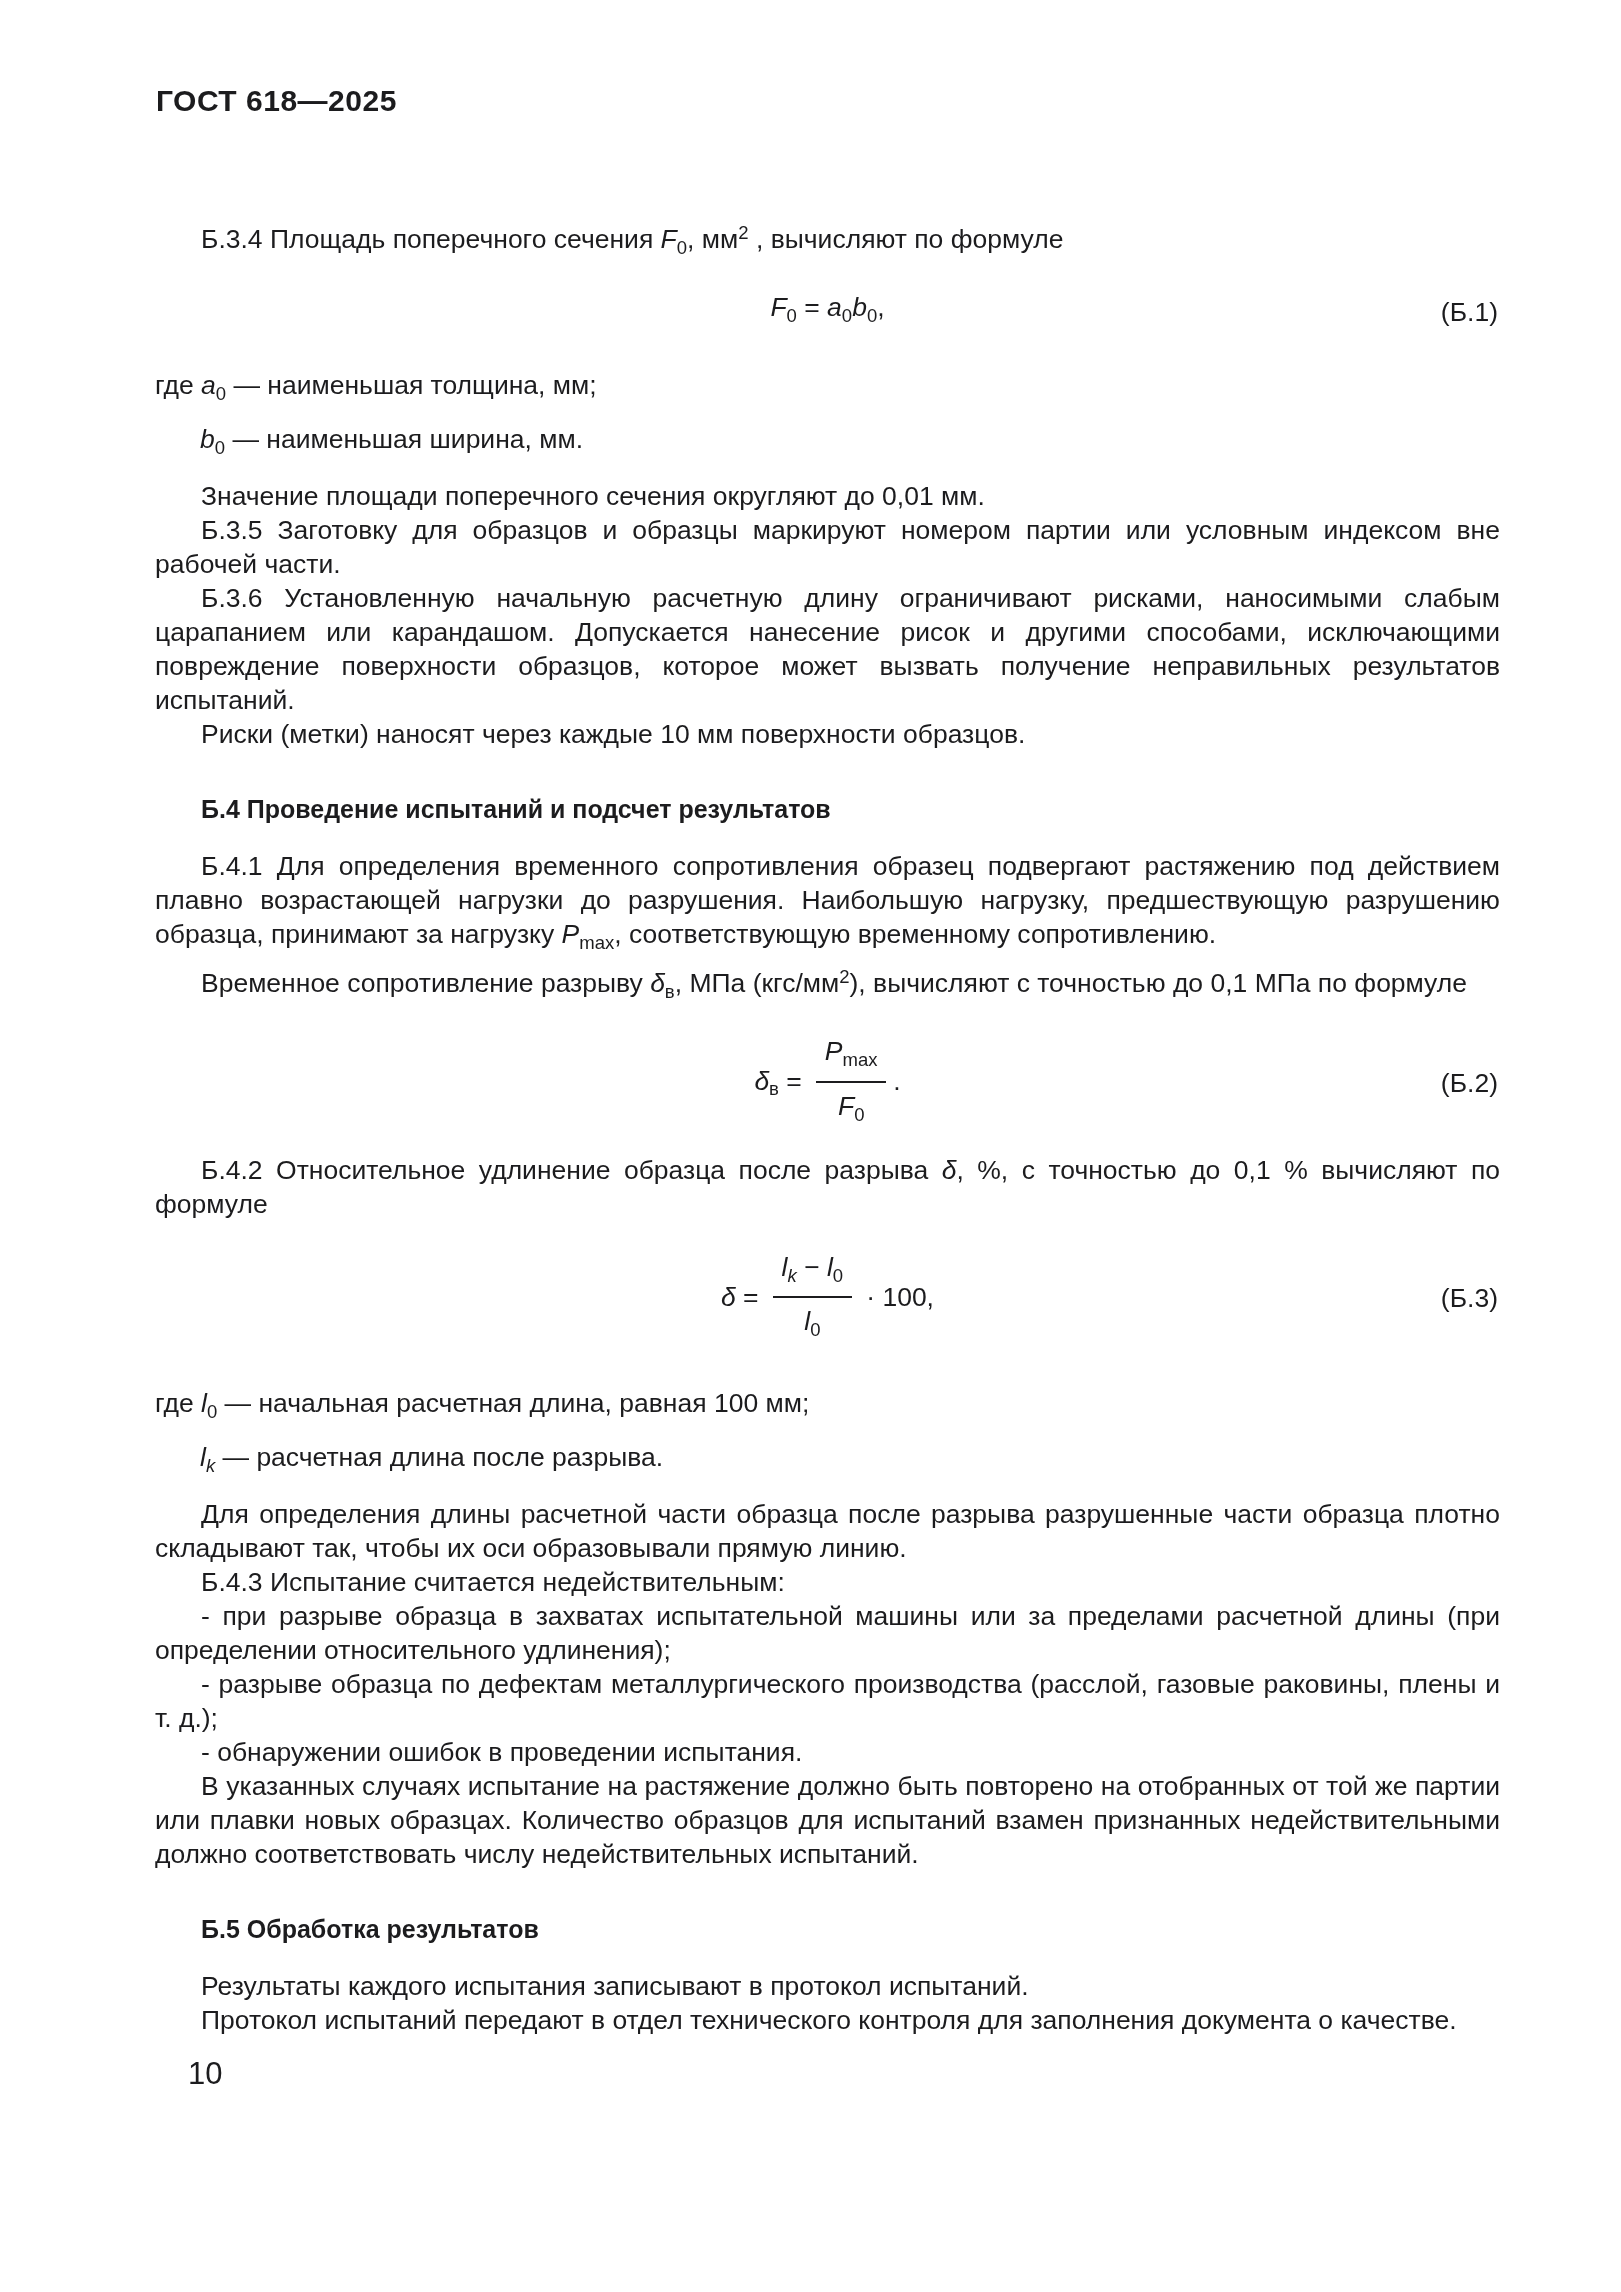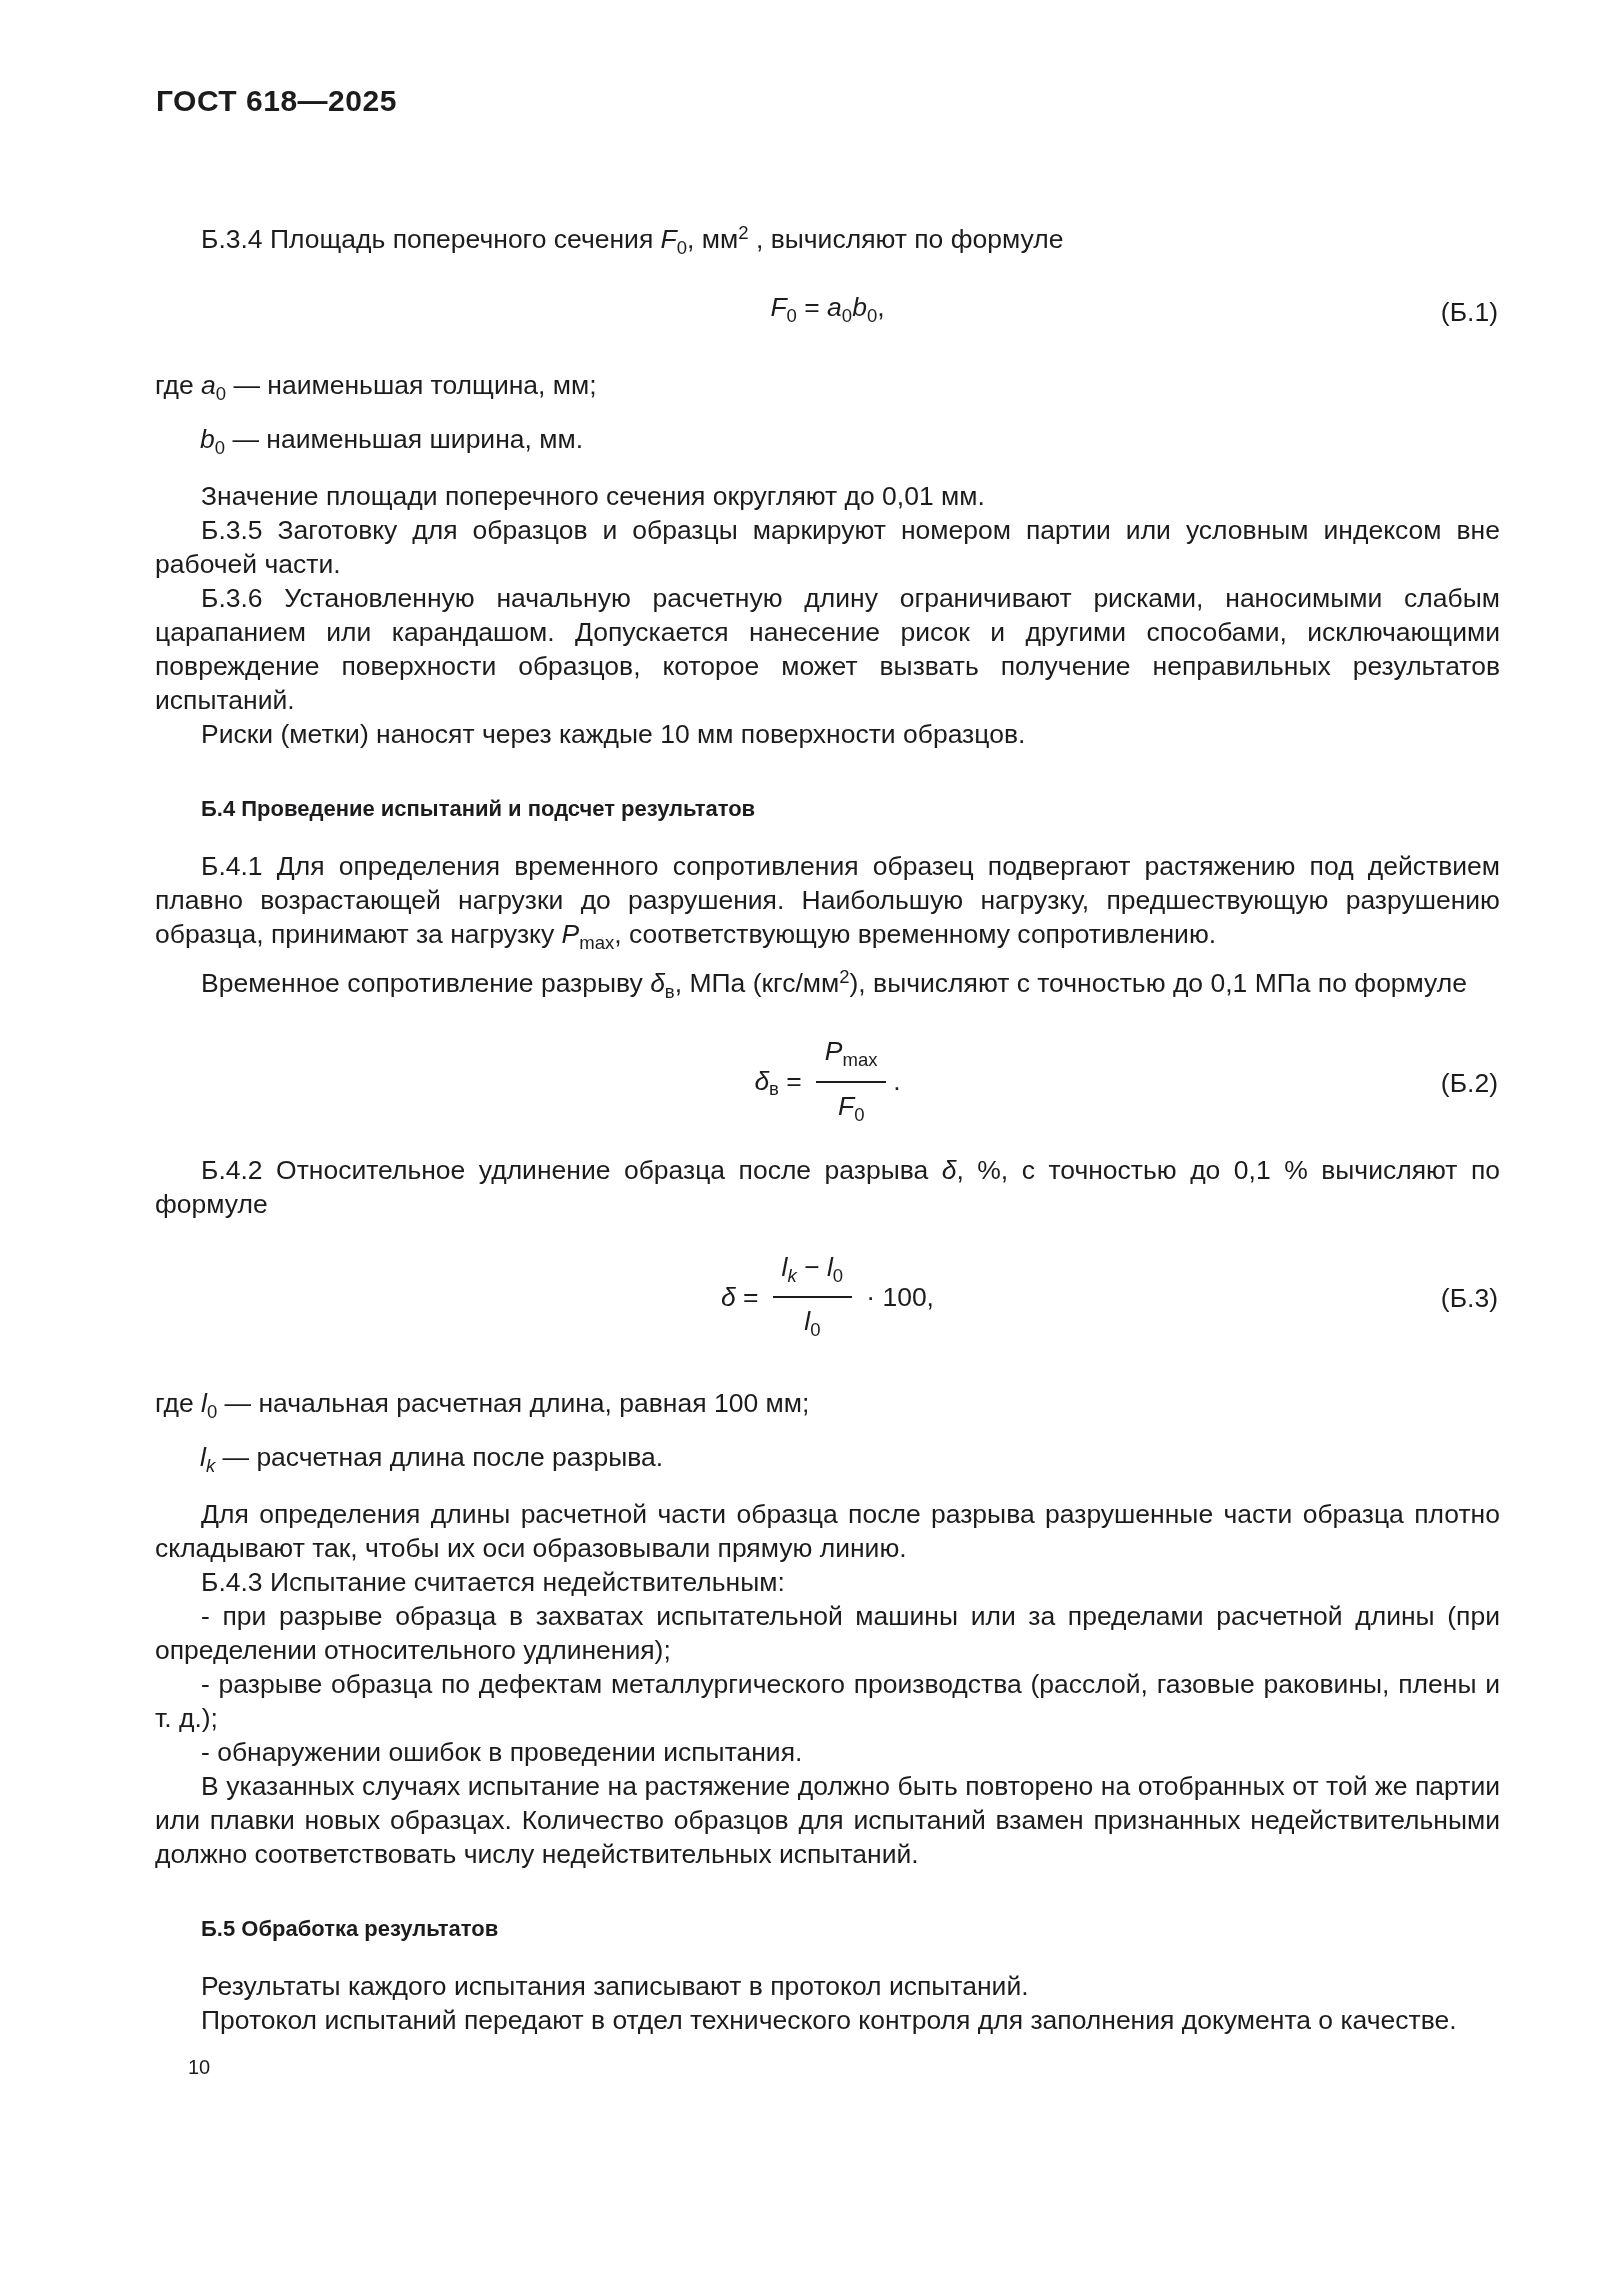--- a/index.html
+++ b/index.html
@@ -16,39 +16,39 @@
     position:absolute; left:156px; top:84px;
     font-size:30px; font-weight:700; letter-spacing:0.5px;
   }
   #doc {
     position:absolute; left:155px; top:216px; width:1345px;
     font-size:26.5px; line-height:34px; text-align:justify;
   }
   .para { margin:0; text-indent:46px; }
   .subheading {
     margin:41px 0 23.5px; text-indent:46px;
-    font-size:22px; font-weight:700; text-align:left;
+    font-size:25px; font-weight:700; text-align:left;
   }
   .def-block { margin:7.8px 0 7.8px; }
   .def-block .def-row { margin:0; line-height:47px; text-align:left; text-indent:0; }
   .def-next { padding-left:45px; }
   .formula { position:relative; display:flex; justify-content:center; align-items:center; }
   .formula.fb1 { margin:25.5px 0 29px; }
   .formula.fb2 { margin:25.5px 0 21.6px; }
   .formula.fb3 { margin:29px 0 33px; }
   .f-body { display:inline-block; text-align:center; white-space:nowrap; }
   .f-label { position:absolute; right:2px; top:50%; transform:translateY(-50%); }
   .frac { display:inline-flex; flex-direction:column; vertical-align:middle; margin:0 6.9px; text-align:center; }
   .frac .num { border-bottom:2px solid #1c1c1e; padding:0 8.8px 3.9px; }
   .frac .den { padding-top:6px; }
   sub { font-size:0.7em; vertical-align:-0.3em; font-style:normal; }
   sup { font-size:0.7em; vertical-align:0.5em; font-style:normal; }
   sub.it { font-style:italic; }
   em { font-style:italic; }
-  .page-number { position:absolute; left:188px; top:2056px; font-size:20px; }
+  .page-number { position:absolute; left:188px; top:2056px; font-size:31px; }
 </style>
 </head>
 <body>
 
 <div class="page">
   <div class="header">
     <span>ГОСТ 618—2025</span>
   </div>
   <main id="doc">
       <p class="para"><span>Б.3.4  Площадь поперечного сечения </span><em>F</em><sub>0</sub><span>, мм</span><sup>2</sup><span> , вычисляют по формуле</span></p>

